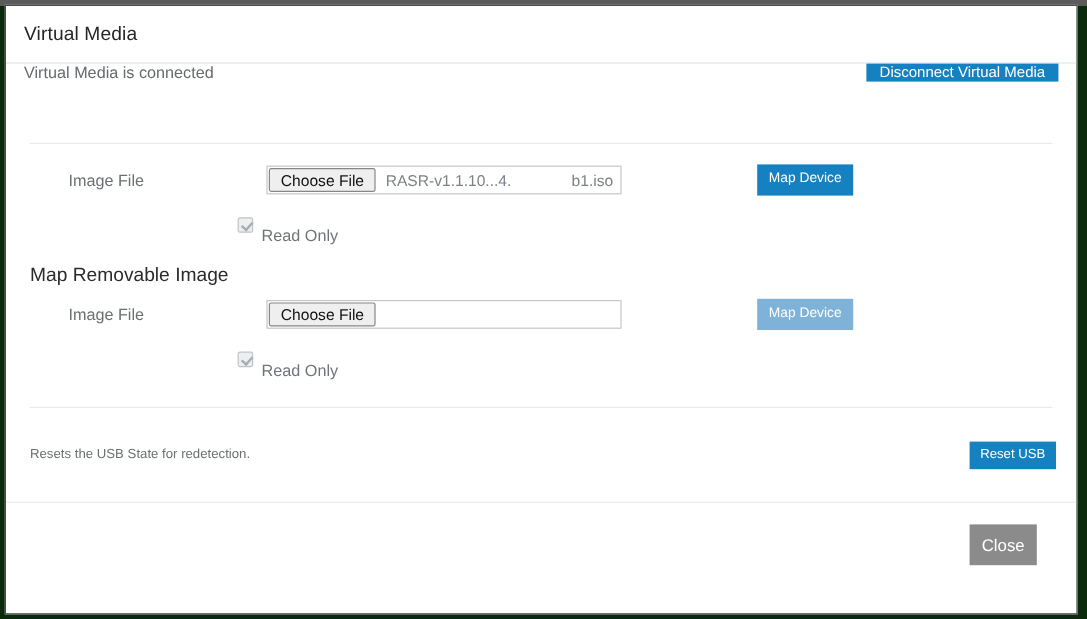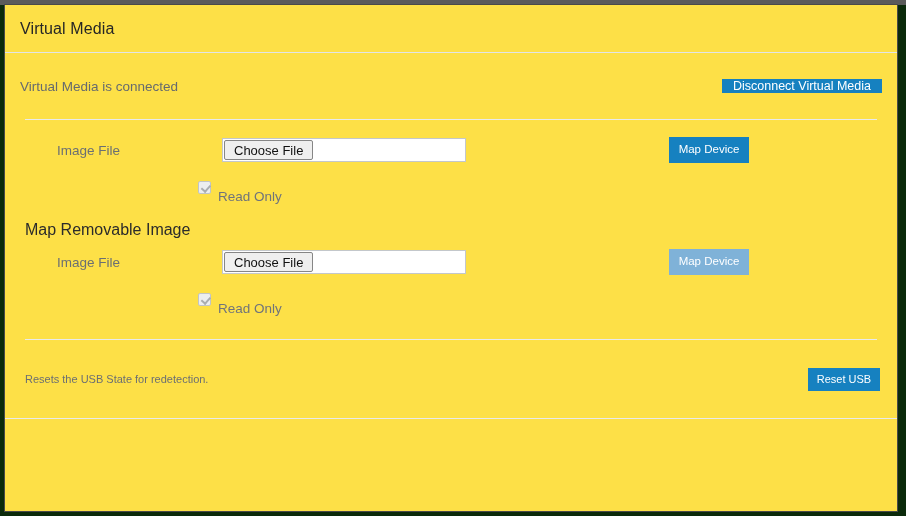--- a/index.html
+++ b/index.html
@@ -31,21 +31,21 @@
     height: 5px;
     background: #5b5b5b;
   }
 
   .dialog {
     position: absolute;
     left: 4px;
     top: 4px;
     width: 894px;
     height: 508px;
-    background: #fde047;
+    background: #ffffff;
     border: 1px solid #4a4a4a;
     box-sizing: border-box;
     overflow: hidden;
   }
 
   
   .dialog-header {
     height: 48px;
     box-sizing: border-box;
     border-bottom: 1px solid #e2e5e7;
@@ -62,21 +62,21 @@
 
   
   .dialog-body {
     padding: 0 15px;
     position: relative;
   }
 
   .row-status {
     height: 66px;
     display: flex;
-    align-items: center;
+    align-items: flex-start;
     justify-content: space-between;
     gap: 33px;
   }
   .status-text {
     font-size: 13.5px;
     color: #666a6e;
   }
 
   .btn {
     border: none;
@@ -154,21 +154,21 @@
     width: 170px;
     padding-left: 5px;
     box-sizing: border-box;
     margin-left: 32px;
   }
 
   
   .file-input {
     display: flex;
     align-items: stretch;
-    width: 244px;
+    width: 296px;
     height: 24px;
     border: 1px solid #c3c7cb;
     background: #ffffff;
     box-sizing: border-box;
   }
   .file-btn {
     background: #efefef;
     border: 1px solid #868686;
     border-radius: 2px;
     margin: 1px;
@@ -190,21 +190,21 @@
     padding: 0 6px 0 7px;
     overflow: hidden;
     white-space: nowrap;
   }
   .file-name.empty {
     justify-content: flex-start;
   }
 
   .map-btn-holder {
     position: absolute;
-    left: 649px;
+    left: 611px;
     top: 0;
   }
 
   .readonly-row {
     display: flex;
     align-items: center;
     margin-top: 8px;
     padding-left: 178px;
   }
   .chk {
@@ -276,20 +276,24 @@
 
     <hr class="sep sep-inset">
 
     <div class="section">
 
       <div class="field-row">
         <div class="field-label">Image File</div>
 
         <div class="file-input">
           <div class="file-btn">Choose File</div>
+          <div class="file-name">
+            <span>RASR-v1.1.10...4.</span>
+            <span>b1.iso</span>
+          </div>
         </div>
 
         <div class="map-btn-holder">
           <button class="btn btn-primary btn-map">Map Device</button>
         </div>
       </div>
 
       <div class="readonly-row">
         <span class="chk"></span>
         <span class="readonly-label">Read Only</span>
@@ -320,15 +324,18 @@
     <div style="height:23px"></div>
     <hr class="sep sep-inset">
 
     <div class="row-reset">
       <div class="reset-text">Resets the USB State for redetection.</div>
       <button class="btn btn-primary btn-reset">Reset USB</button>
     </div>
 
     <hr class="sep sep-full">
 
+    <div class="dialog-footer">
+      <button class="btn btn-close">Close</button>
+    </div>
 
   </div>
 </div>
 
 </body></html>

